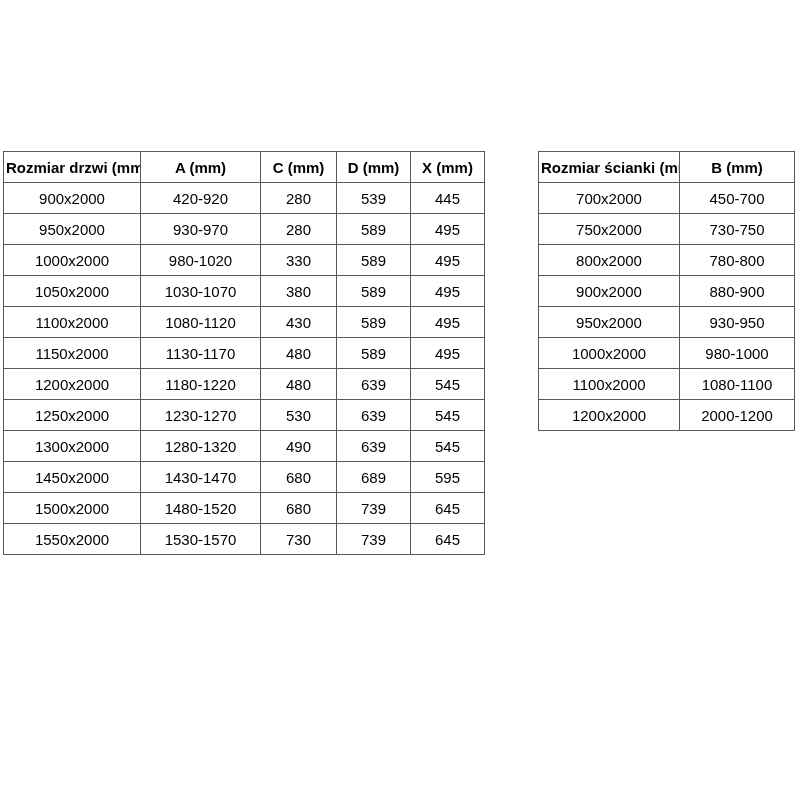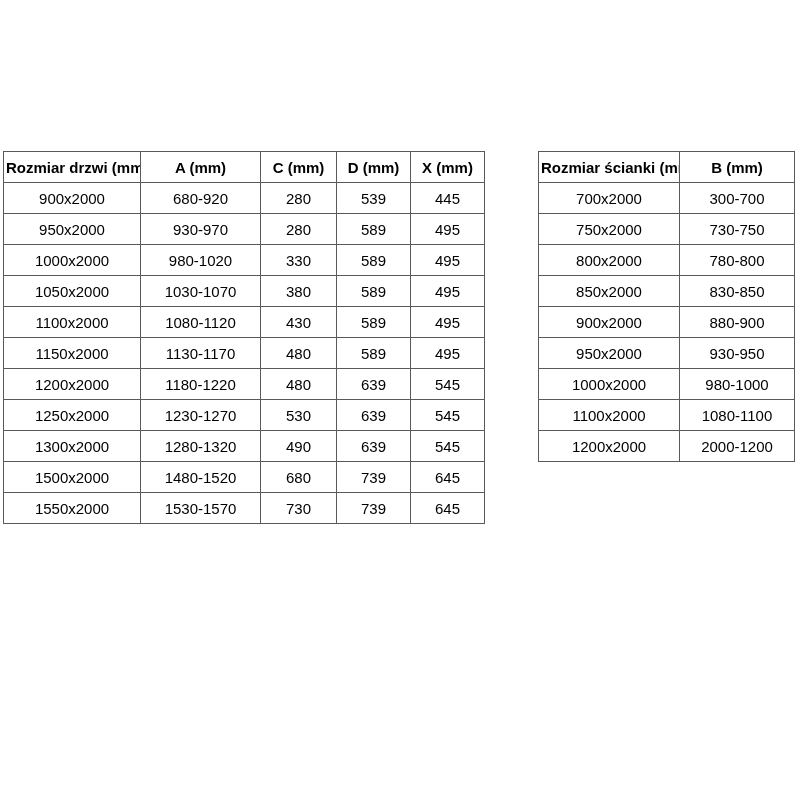--- a/index.html
+++ b/index.html
@@ -67,21 +67,21 @@
           <th>Rozmiar drzwi (mm)</th>
           <th>A (mm)</th>
           <th>C (mm)</th>
           <th>D (mm)</th>
           <th>X (mm)</th>
         </tr>
     </thead>
     <tbody>
         <tr>
           <td>900x2000</td>
-          <td>680-920</td>
+          <td>420-920</td>
           <td>280</td>
           <td>539</td>
           <td>445</td>
         </tr>
         <tr>
           <td>950x2000</td>
           <td>930-970</td>
           <td>280</td>
           <td>589</td>
           <td>495</td>
@@ -127,20 +127,27 @@
           <td>530</td>
           <td>639</td>
           <td>545</td>
         </tr>
         <tr>
           <td>1300x2000</td>
           <td>1280-1320</td>
           <td>490</td>
           <td>639</td>
           <td>545</td>
+        </tr>
+        <tr>
+          <td>1450x2000</td>
+          <td>1430-1470</td>
+          <td>680</td>
+          <td>689</td>
+          <td>595</td>
         </tr>
         <tr>
           <td>1500x2000</td>
           <td>1480-1520</td>
           <td>680</td>
           <td>739</td>
           <td>645</td>
         </tr>
         <tr>
           <td>1550x2000</td>
@@ -159,35 +166,31 @@
     </colgroup>
     <thead>
       <tr>
           <th>Rozmiar ścianki (mm)</th>
           <th>B (mm)</th>
         </tr>
     </thead>
     <tbody>
         <tr>
           <td>700x2000</td>
-          <td>300-700</td>
+          <td>450-700</td>
         </tr>
         <tr>
           <td>750x2000</td>
           <td>730-750</td>
         </tr>
         <tr>
           <td>800x2000</td>
           <td>780-800</td>
         </tr>
         <tr>
-          <td>850x2000</td>
-          <td>830-850</td>
-        </tr>
-        <tr>
           <td>900x2000</td>
           <td>880-900</td>
         </tr>
         <tr>
           <td>950x2000</td>
           <td>930-950</td>
         </tr>
         <tr>
           <td>1000x2000</td>
           <td>980-1000</td>

